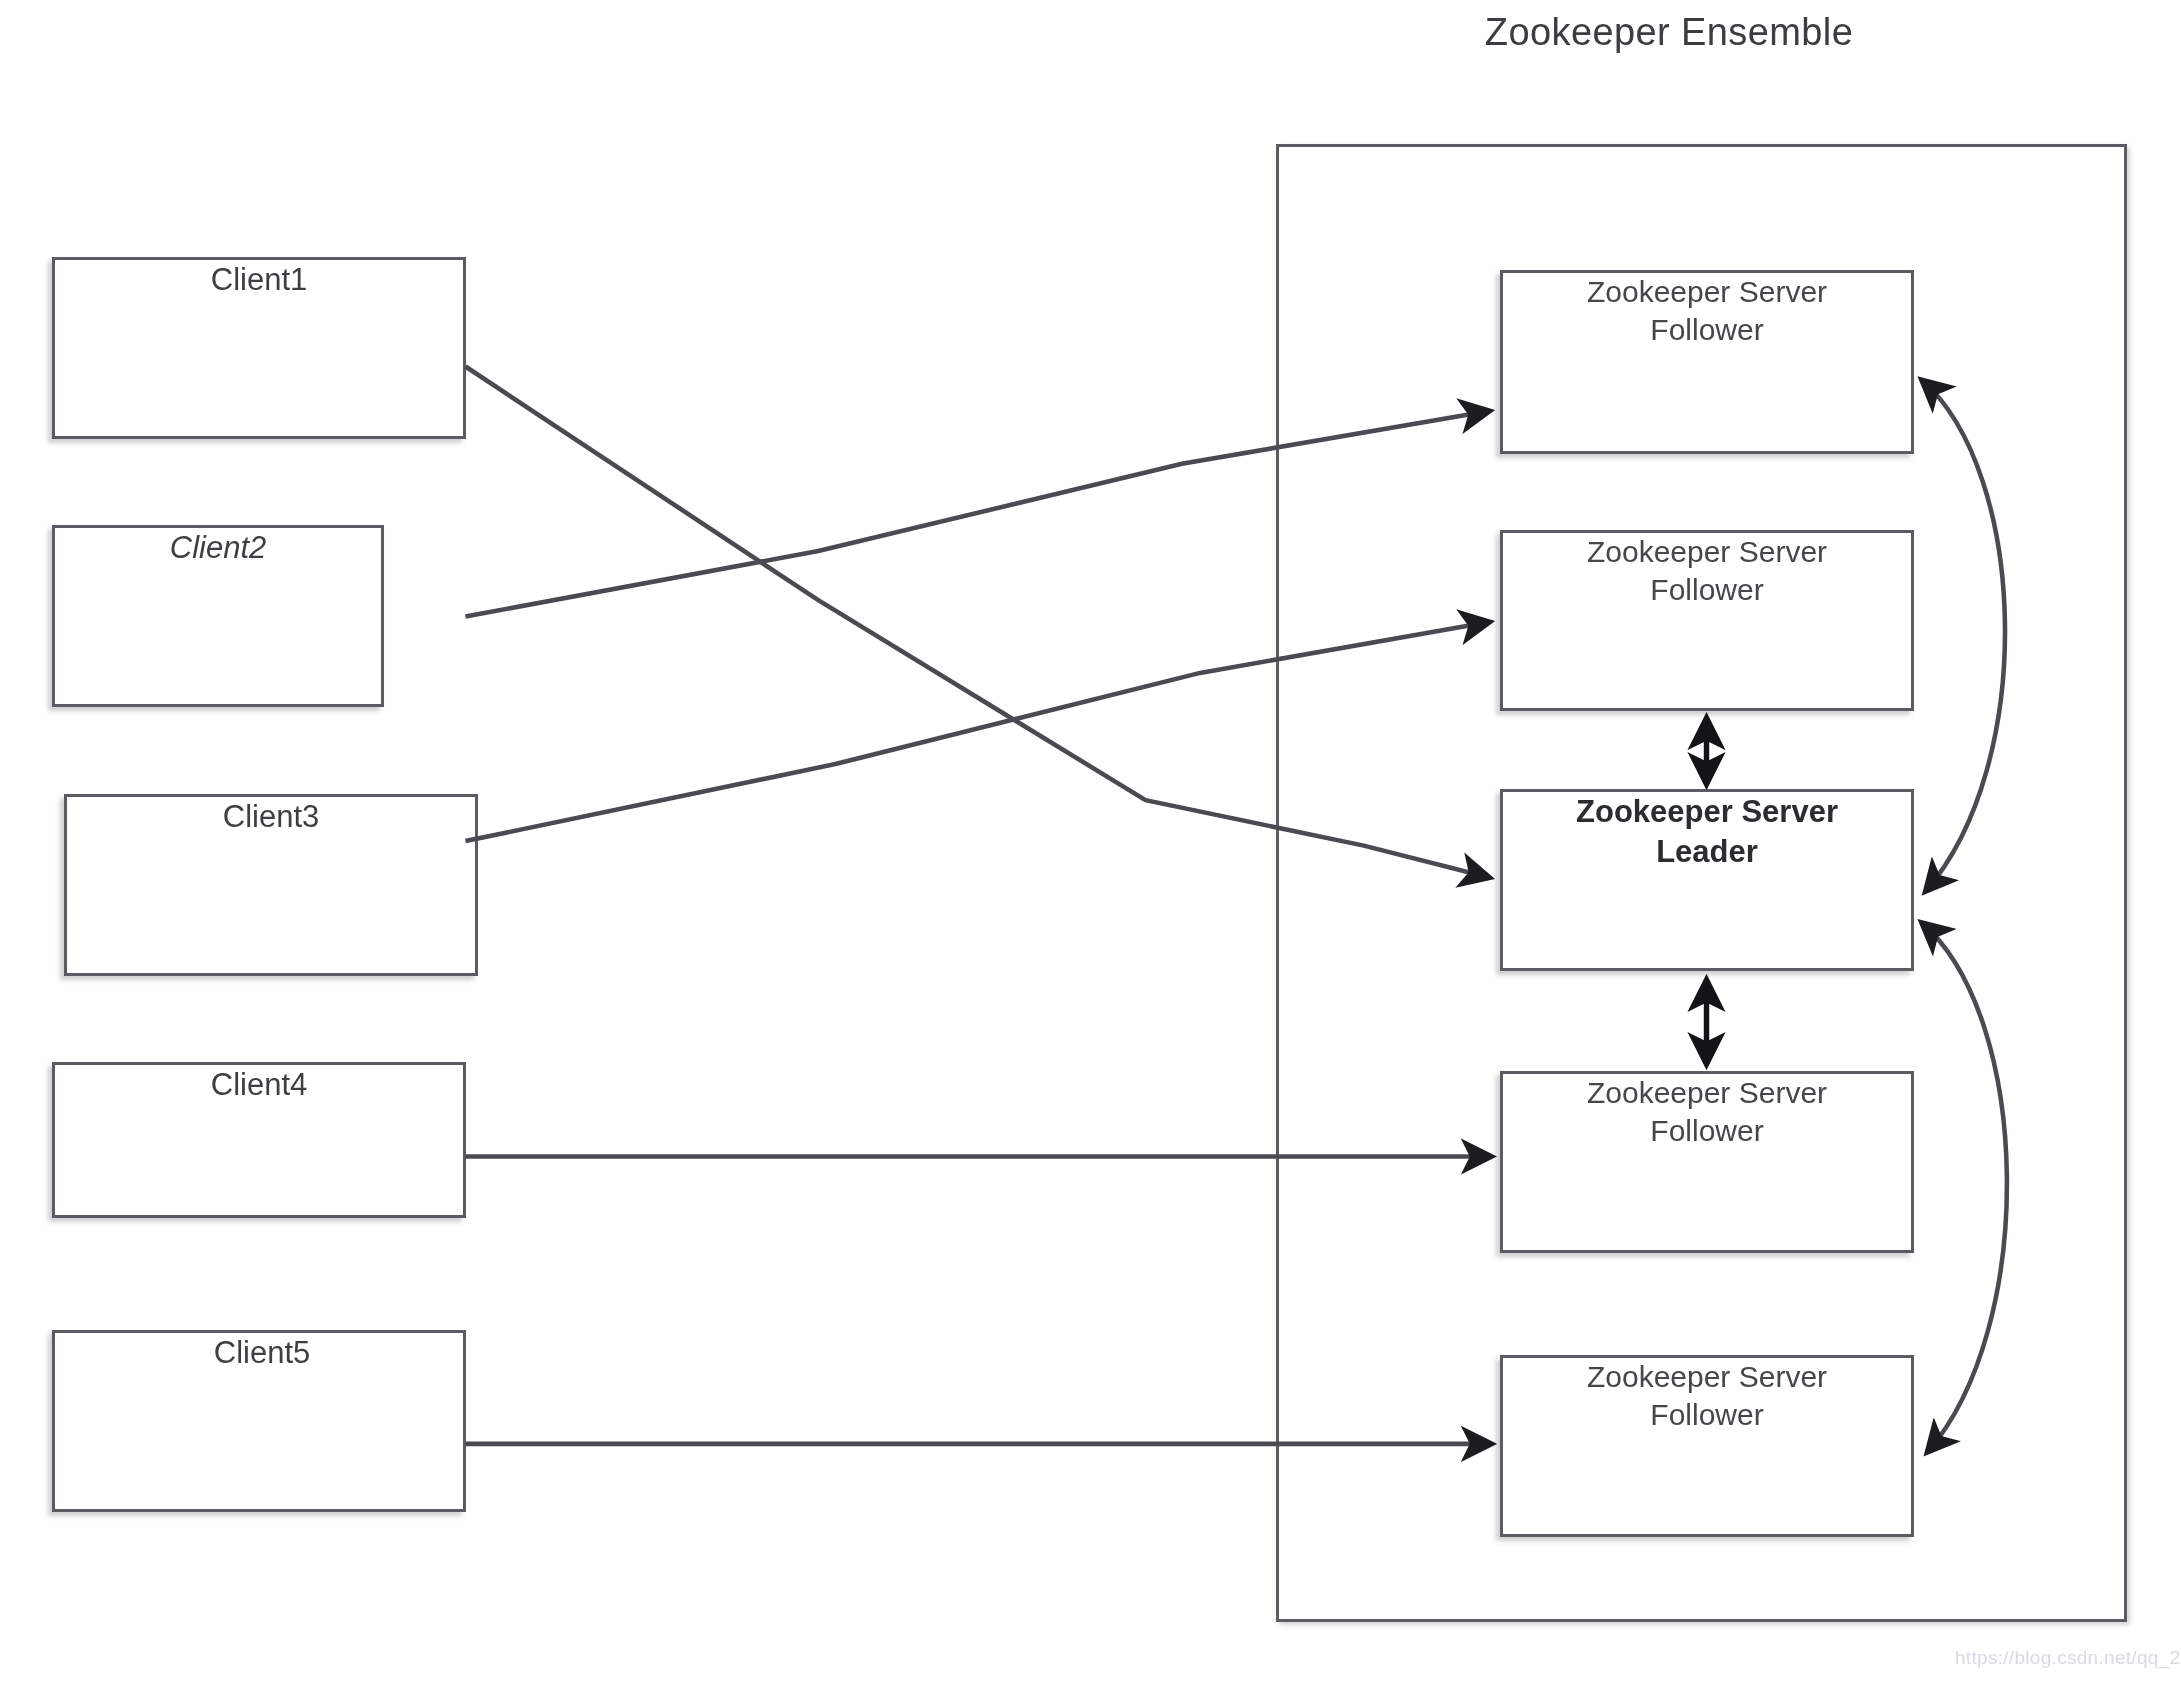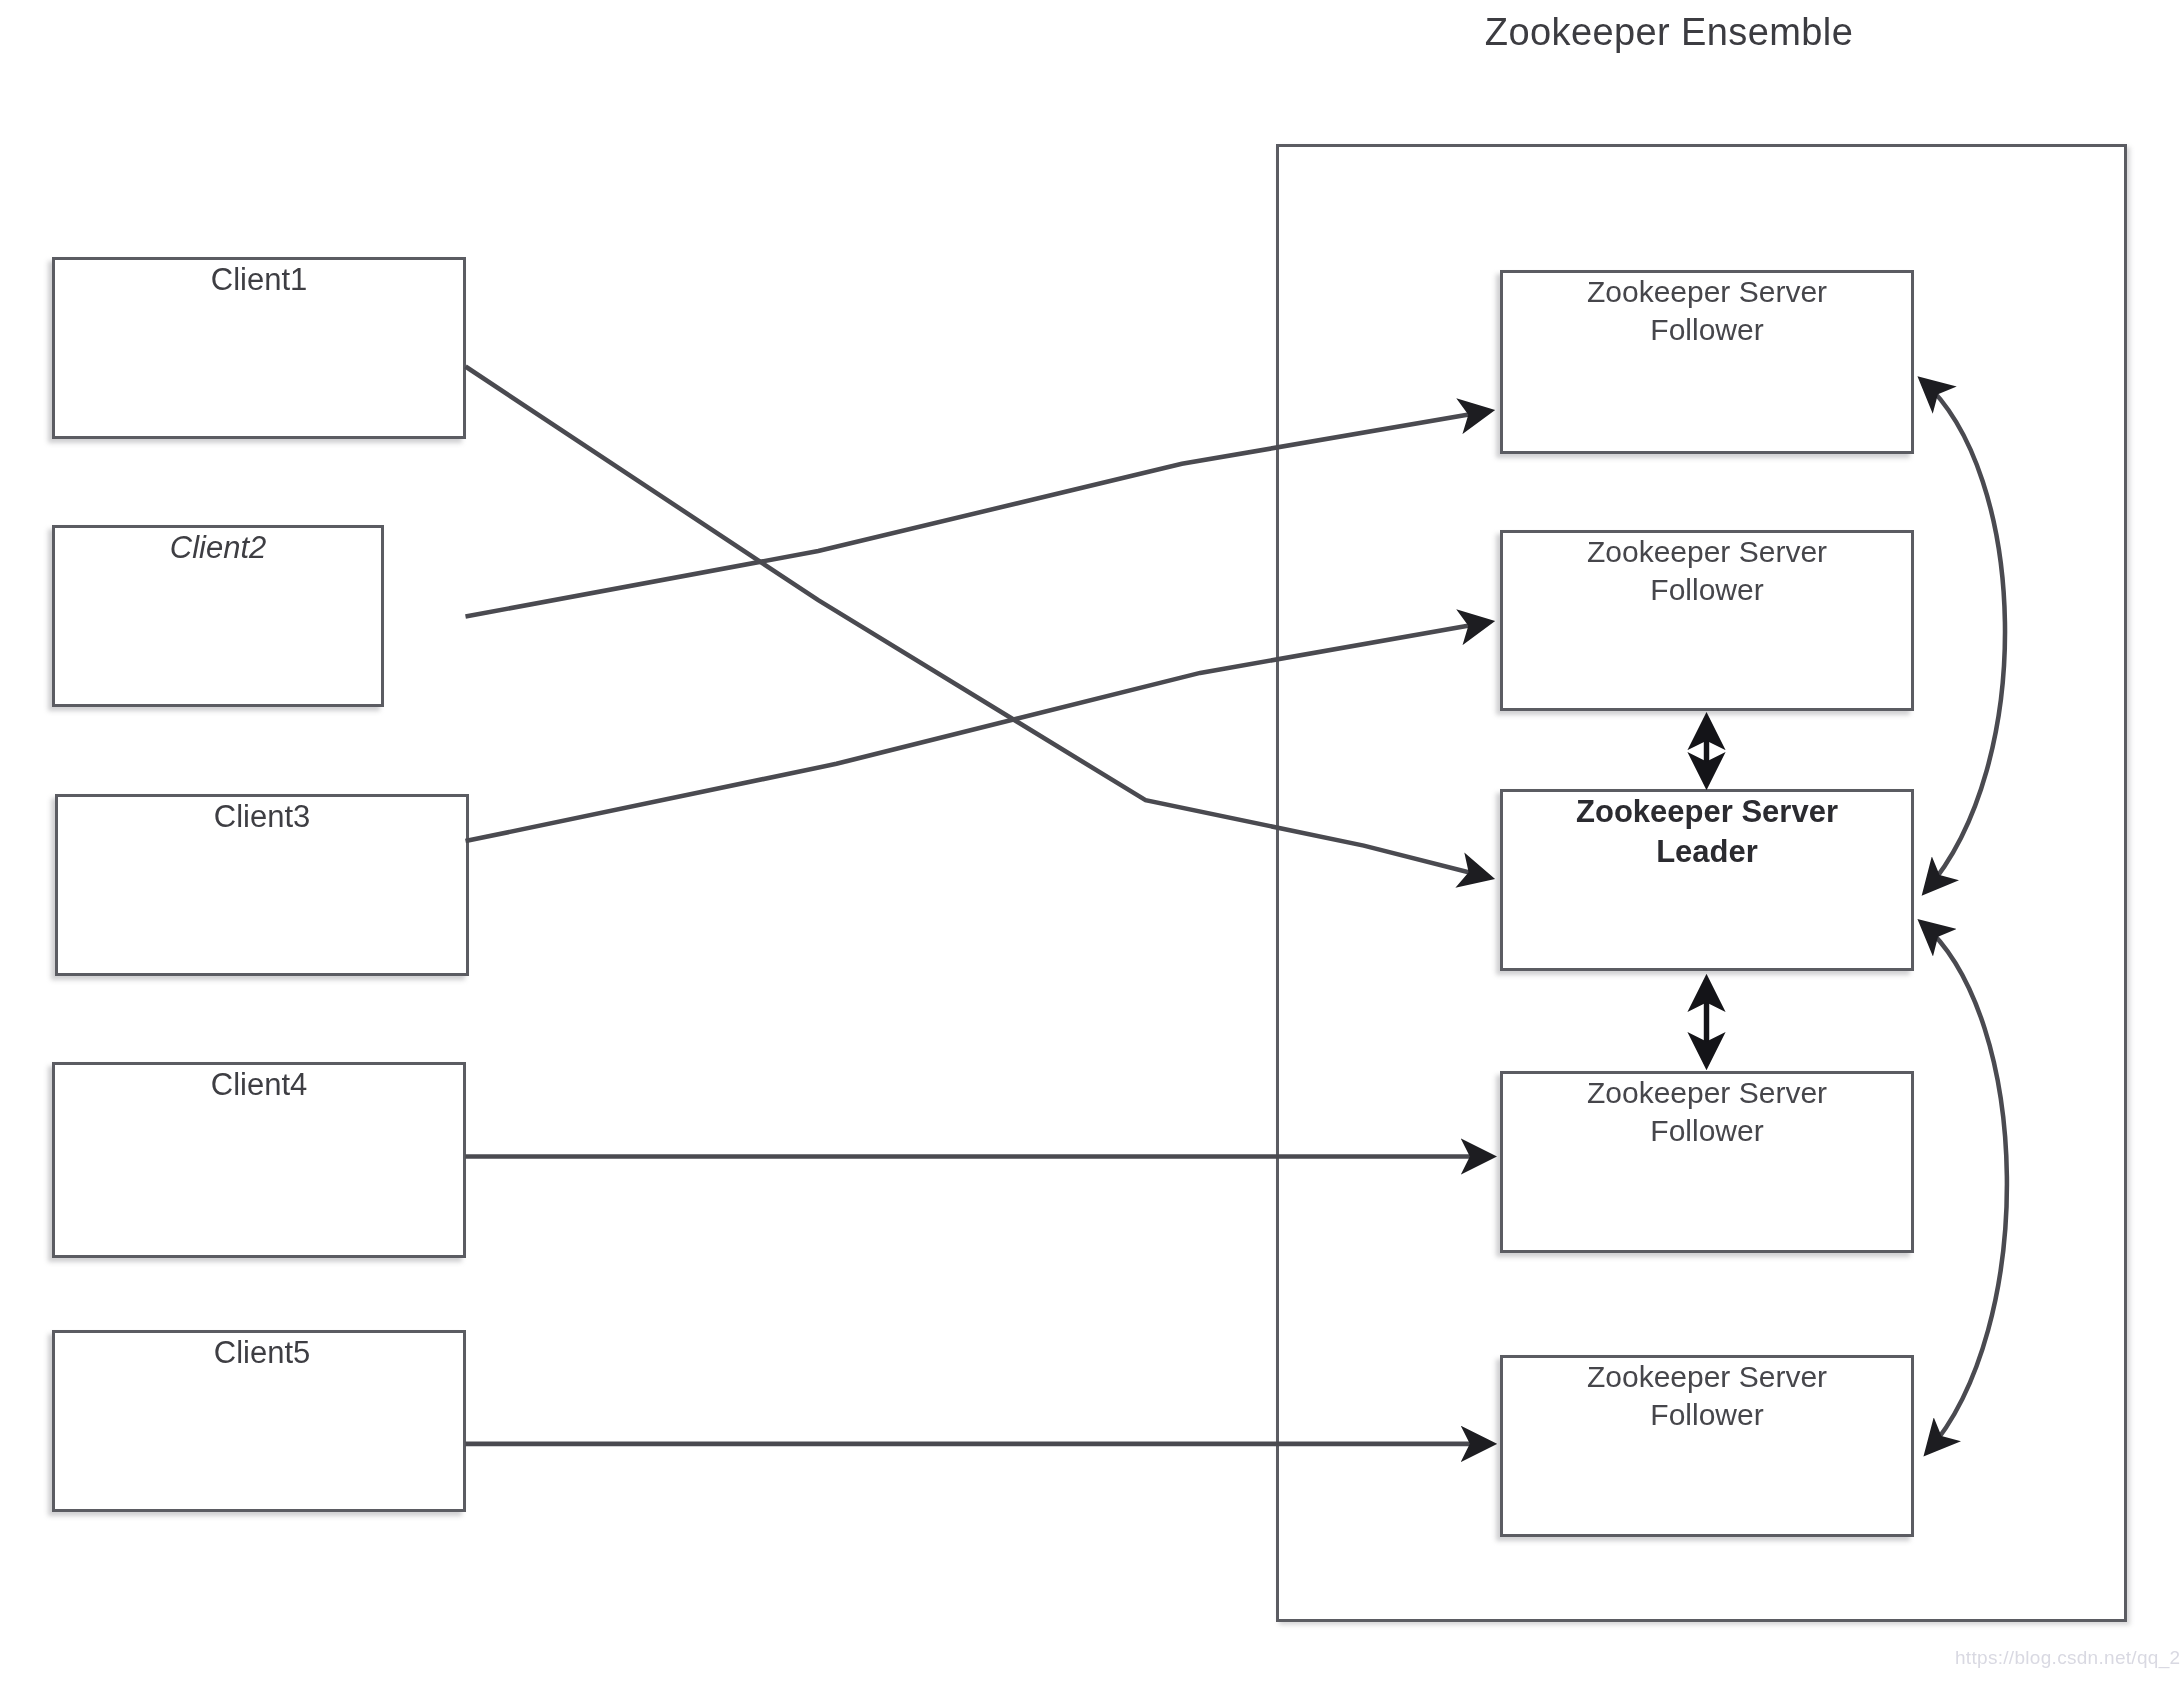--- a/index.html
+++ b/index.html
@@ -100,24 +100,24 @@
   <div id="ensemble-title">Zookeeper Ensemble</div>
 
   <div id="ensemble-box"></div>
 
   <div class="node client" style="left:52px; top:257px; width:414px; height:182px;">
     <span class="label">Client1</span>
   </div>
   <div class="node client" style="left:52px; top:525px; width:332px; height:182px;font-style:italic;">
     <span class="label">Client2</span>
   </div>
-  <div class="node client" style="left:55px; top:794px; width:414px; height:182px;">
+  <div class="node client" style="left:64px; top:794px; width:414px; height:182px;">
     <span class="label">Client3</span>
   </div>
-  <div class="node client" style="left:52px; top:1062px; width:414px; height:196px;">
+  <div class="node client" style="left:52px; top:1062px; width:414px; height:156px;">
     <span class="label">Client4</span>
   </div>
   <div class="node client" style="left:52px; top:1330px; width:414px; height:182px;padding-left:6px;">
     <span class="label">Client5</span>
   </div>
 
   <div class="node server" style="left:1500px; top:270px; width:414px; height:184px;">
     <span class="label"><span>Zookeeper Server</span><br><span>Follower</span></span>
   </div>
 

